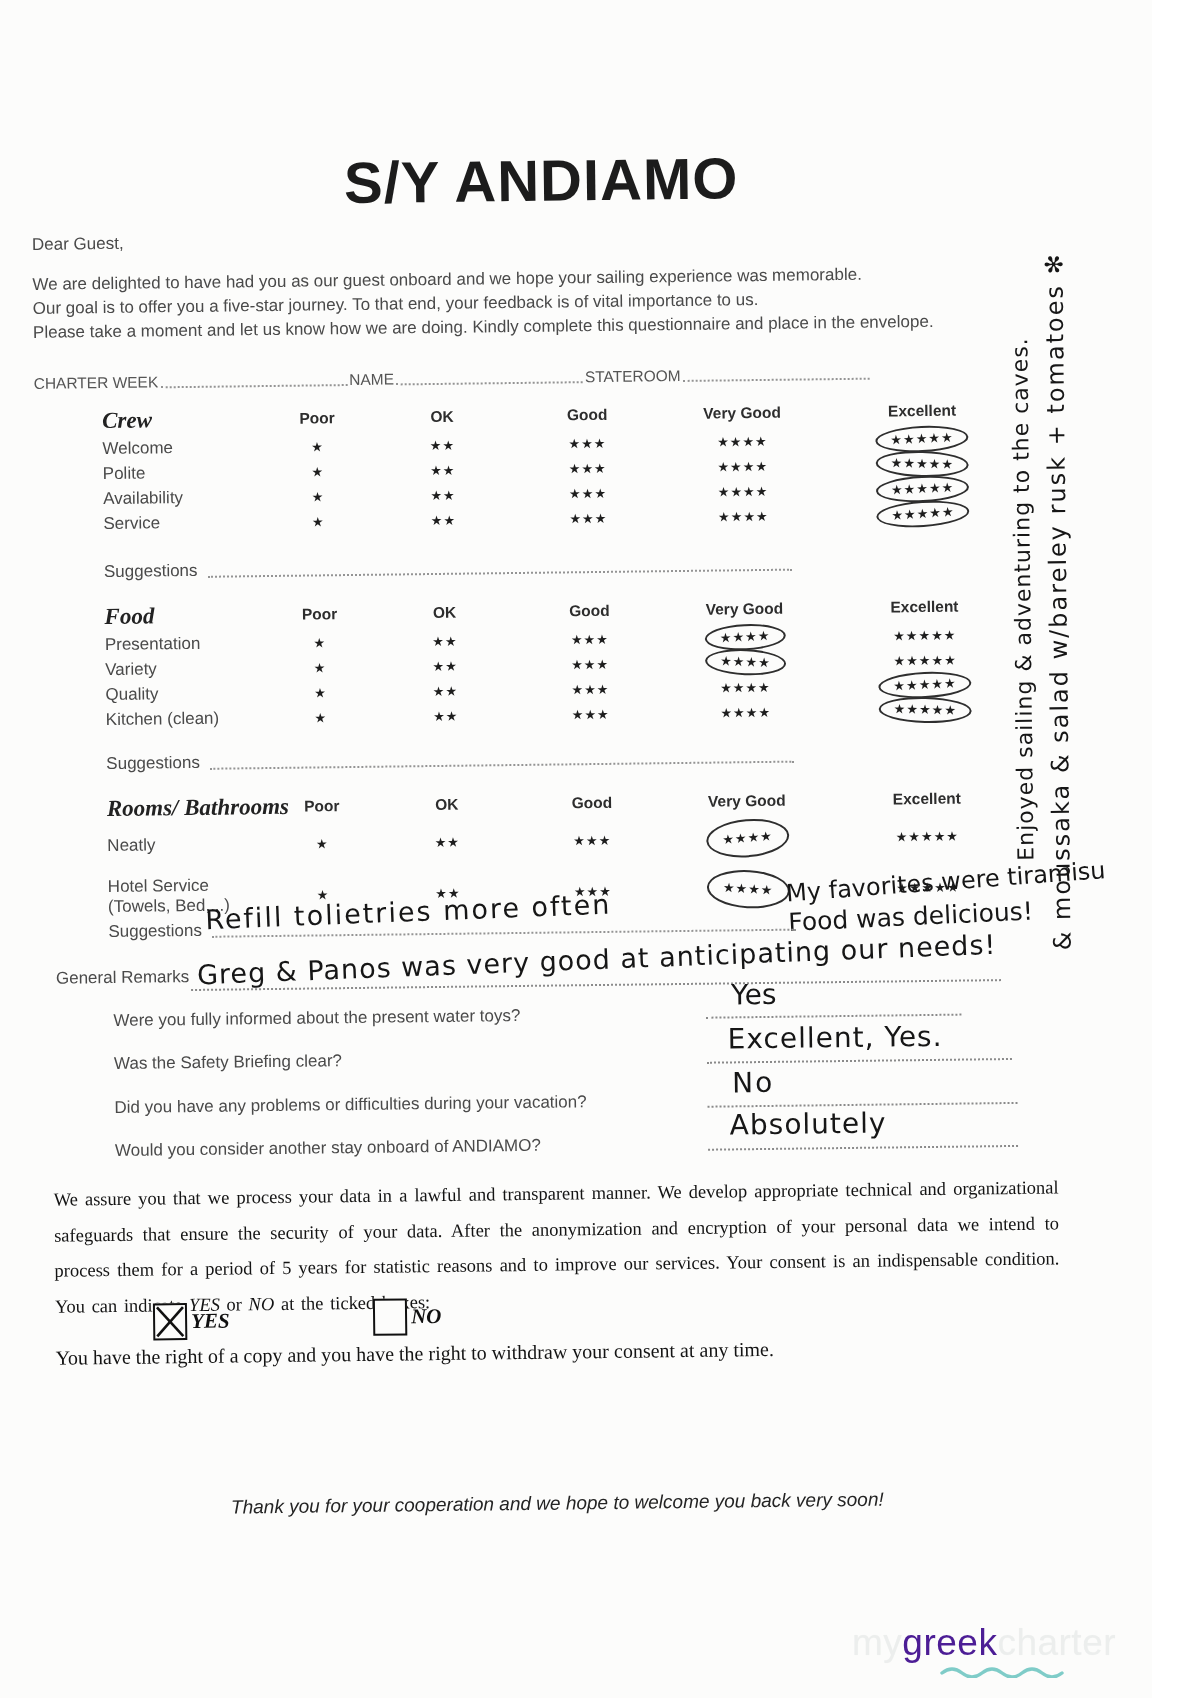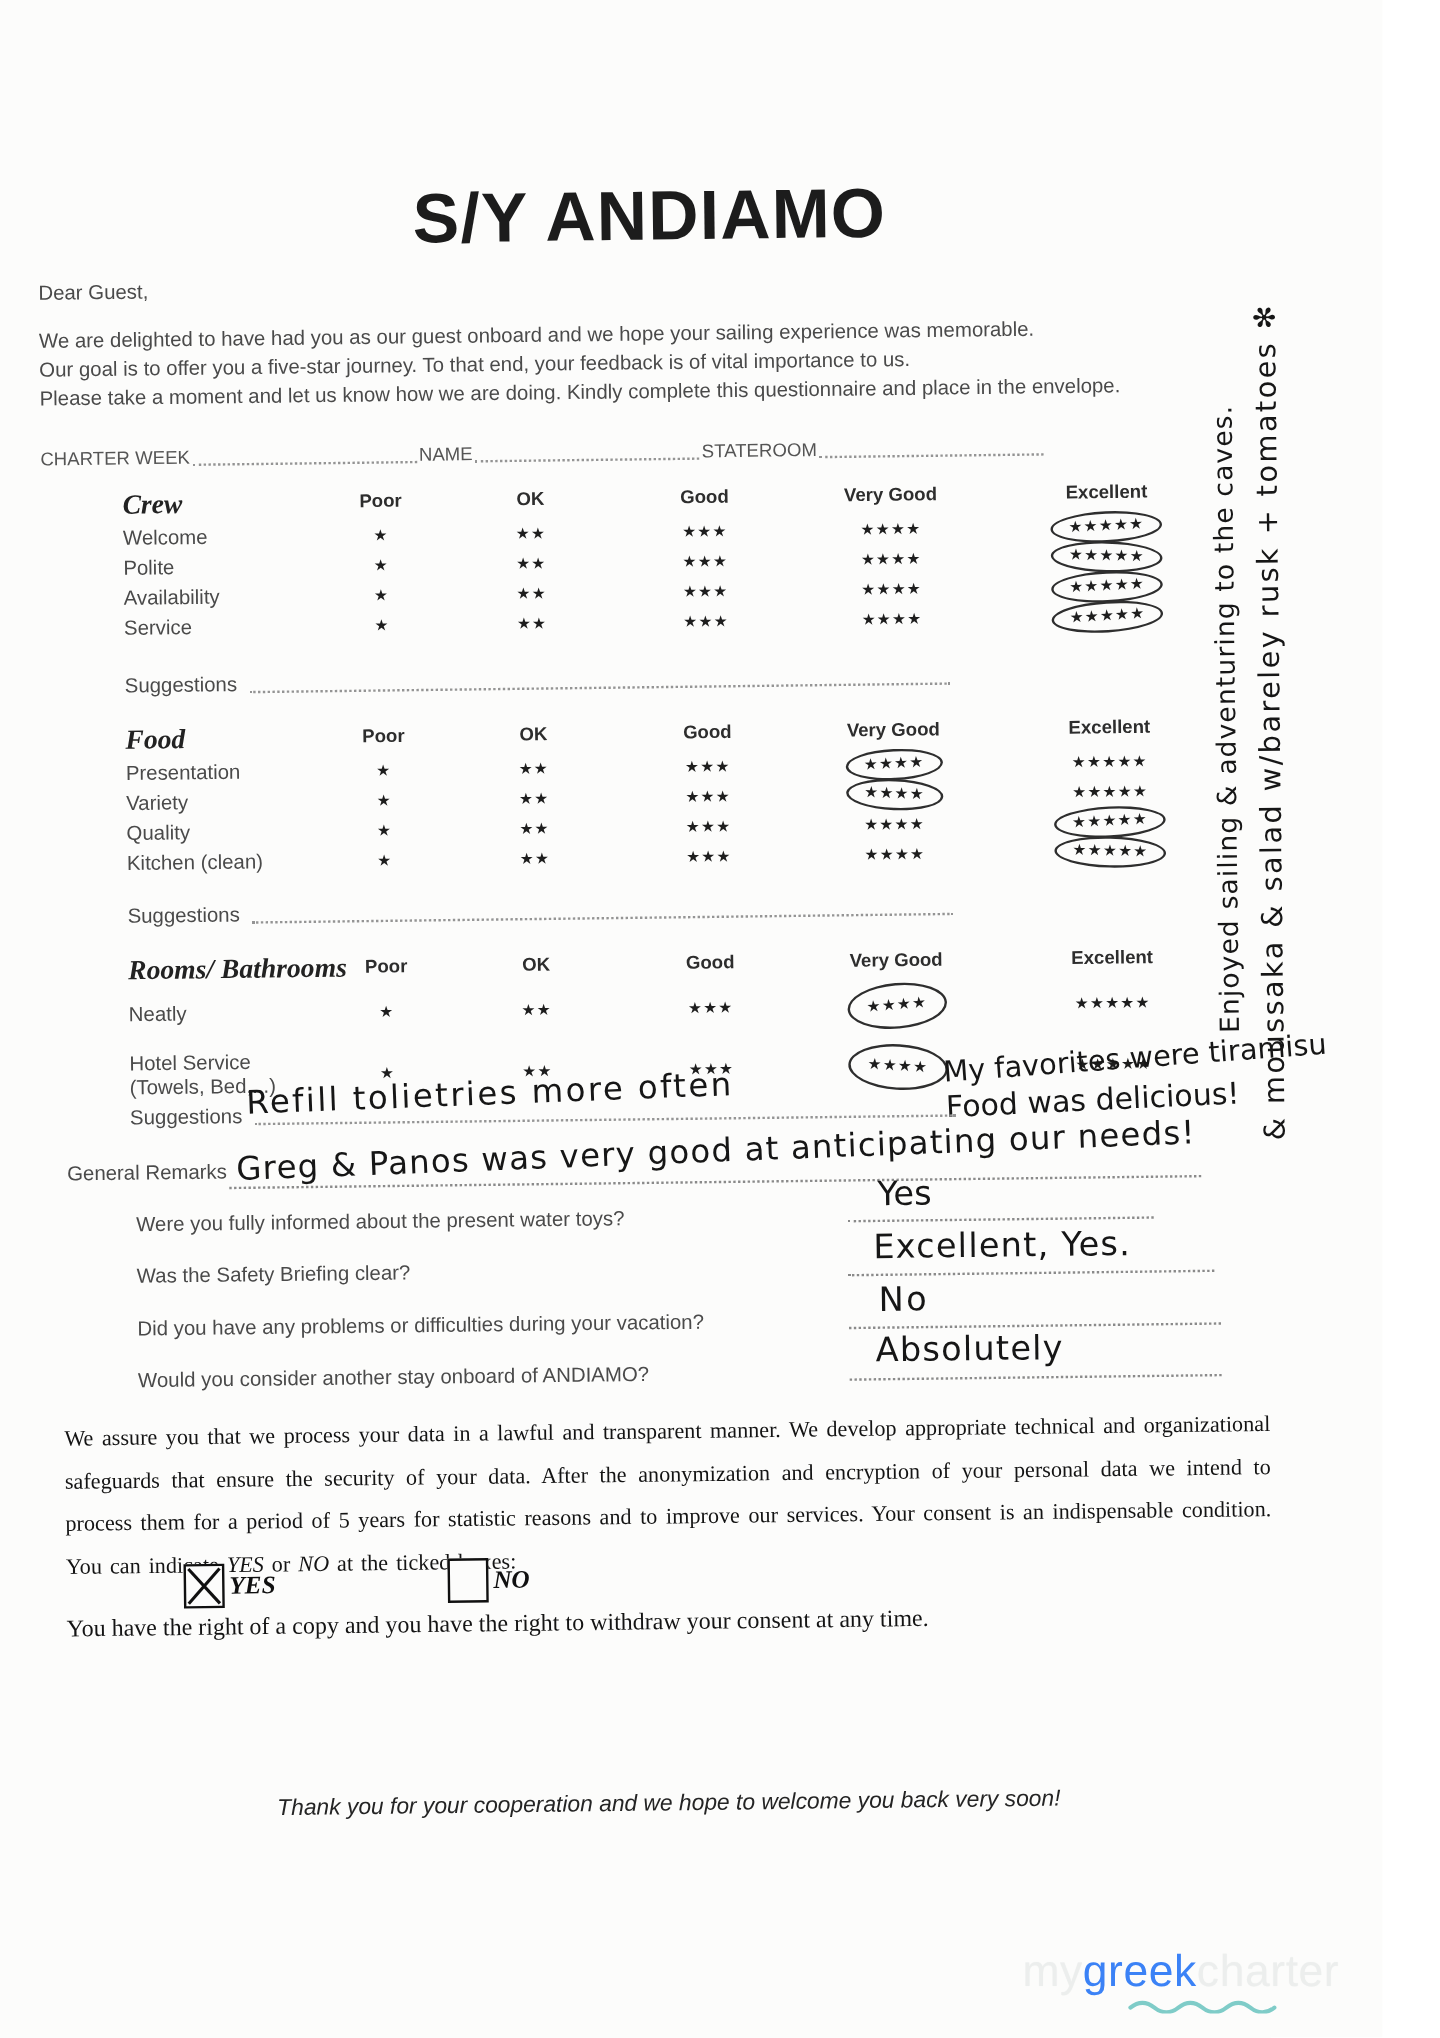--- a/index.html
+++ b/index.html
@@ -64,21 +64,21 @@
   .note { left:50px; top:1340px; font-family:"Liberation Serif", serif; font-size:20px; color:#141414; }
 
   
   .thanks { left:0; top:1492px; width:1100px; text-align:center; font-style:italic;
             font-size:19px; font-weight:500; color:#242424; }
 
   
   .watermark { left:852px; top:1622px; font-size:37px; letter-spacing:0.5px;
                font-weight:400; white-space:nowrap; }
   .wm-light { color:#eceeed; text-shadow:0 0 1px #f3f4f3; }
-  .wm-accent { color:#3b82f6; }
+  .wm-accent { color:#4c1d95; }
   .wave { position:absolute; left:88px; top:42px; }
 </style>
 </head>
 <body>
 
 <div id="page">
   <div id="sheet">
 
     <div class="abs title">S/Y ANDIAMO</div>
 

